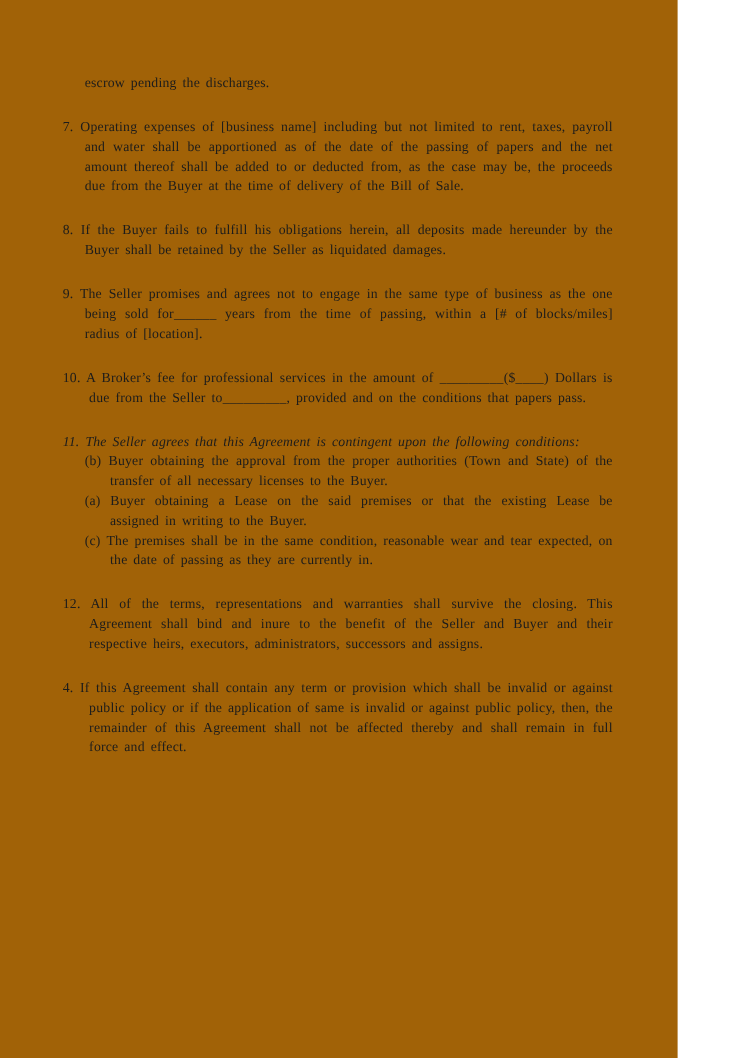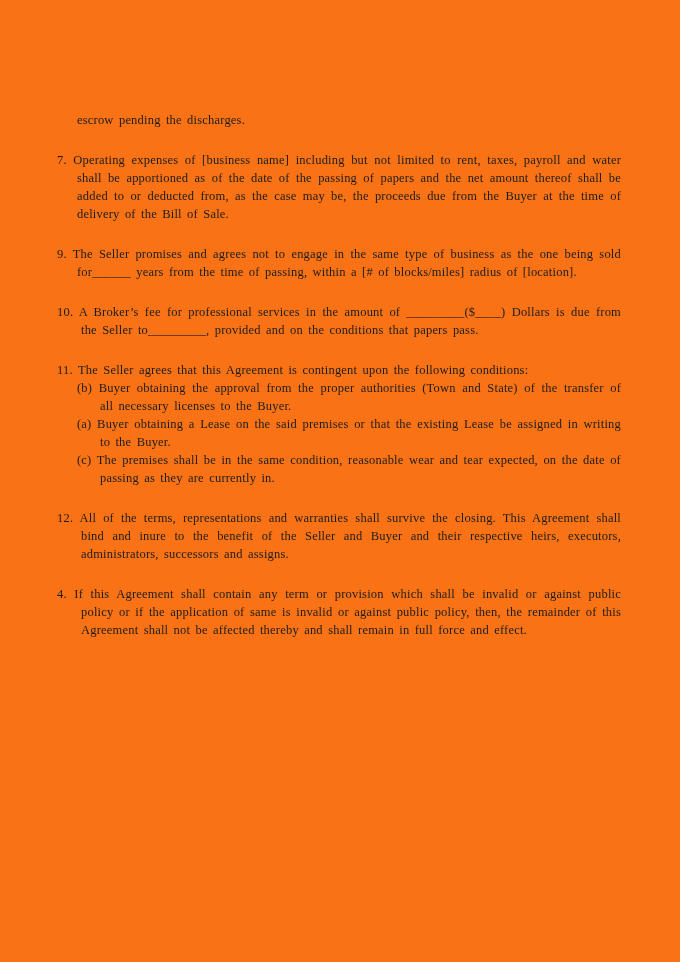--- a/index.html
+++ b/index.html
@@ -6,45 +6,45 @@
   html, body { background: #ffffff; }
   body {
     width: 680px;
     height: 962px;
     font-family: "Liberation Serif", "DejaVu Serif", serif;
     font-size: 12.5px;
     color: #1c1c1c;
     overflow: hidden;
   }
   .page {
-    width: 680px;
+    width: 616px;
     height: 962px;
-    padding: 111px 59px 40px 57px;
-    background: #f97316;
+    padding: 66px 59px 40px 57px;
+    background: #a16207;
   }
   .para, .clause, .subitem, .closing {
     text-align: justify;
     line-height: 18px;
     word-spacing: 2px;
     letter-spacing: 0.2px;
   }
   .para.cont {
     padding-left: 20px;
     margin-bottom: 22px;
   }
   .clause {
     padding-left: 20px;
     text-indent: -20px;
     margin-bottom: 22px;
   }
   .clause.wide-num {
     padding-left: 24px;
     text-indent: -24px;
   }
-  .clause.no-gap { margin-bottom: 0; }
+  .clause.no-gap { margin-bottom: 0; font-style: italic; }
   .clause-group { margin-bottom: 22px; }
   .subitem {
     margin-left: 20px;
     padding-left: 23px;
     text-indent: -23px;
   }
   .closing { margin-bottom: 0; }
   .num { white-space: nowrap; }
 </style>
 </head>
@@ -53,20 +53,24 @@
 <div class="page">
 
   <p class="para cont">escrow pending the discharges.</p>
 
 
   <div class="clause">
     <span class="num">7.</span>
     <span>Operating expenses of [business name] including but not limited to rent, taxes, payroll and water shall be apportioned as of the date of the passing of papers and the net amount thereof shall be added to or deducted from, as the case may be, the proceeds due from the Buyer at the time of delivery of the Bill of Sale.</span>
   </div>
 
+  <div class="clause">
+    <span class="num">8.</span>
+    <span>If the Buyer fails to fulfill his obligations herein, all deposits made hereunder by the Buyer shall be retained by the Seller as liquidated damages.</span>
+  </div>
 
   <div class="clause">
     <span class="num">9.</span>
     <span>The Seller promises and agrees not to engage in the same type of business as the one being sold for______ years from the time of passing, within a [# of blocks/miles] radius of [location].</span>
   </div>
 
   <div class="clause wide-num">
     <span class="num">10.</span>
     <span>A Broker’s fee for professional services in the amount of _________($____) Dollars is due from the Seller to_________, provided and on the conditions that papers pass.</span>
   </div>

